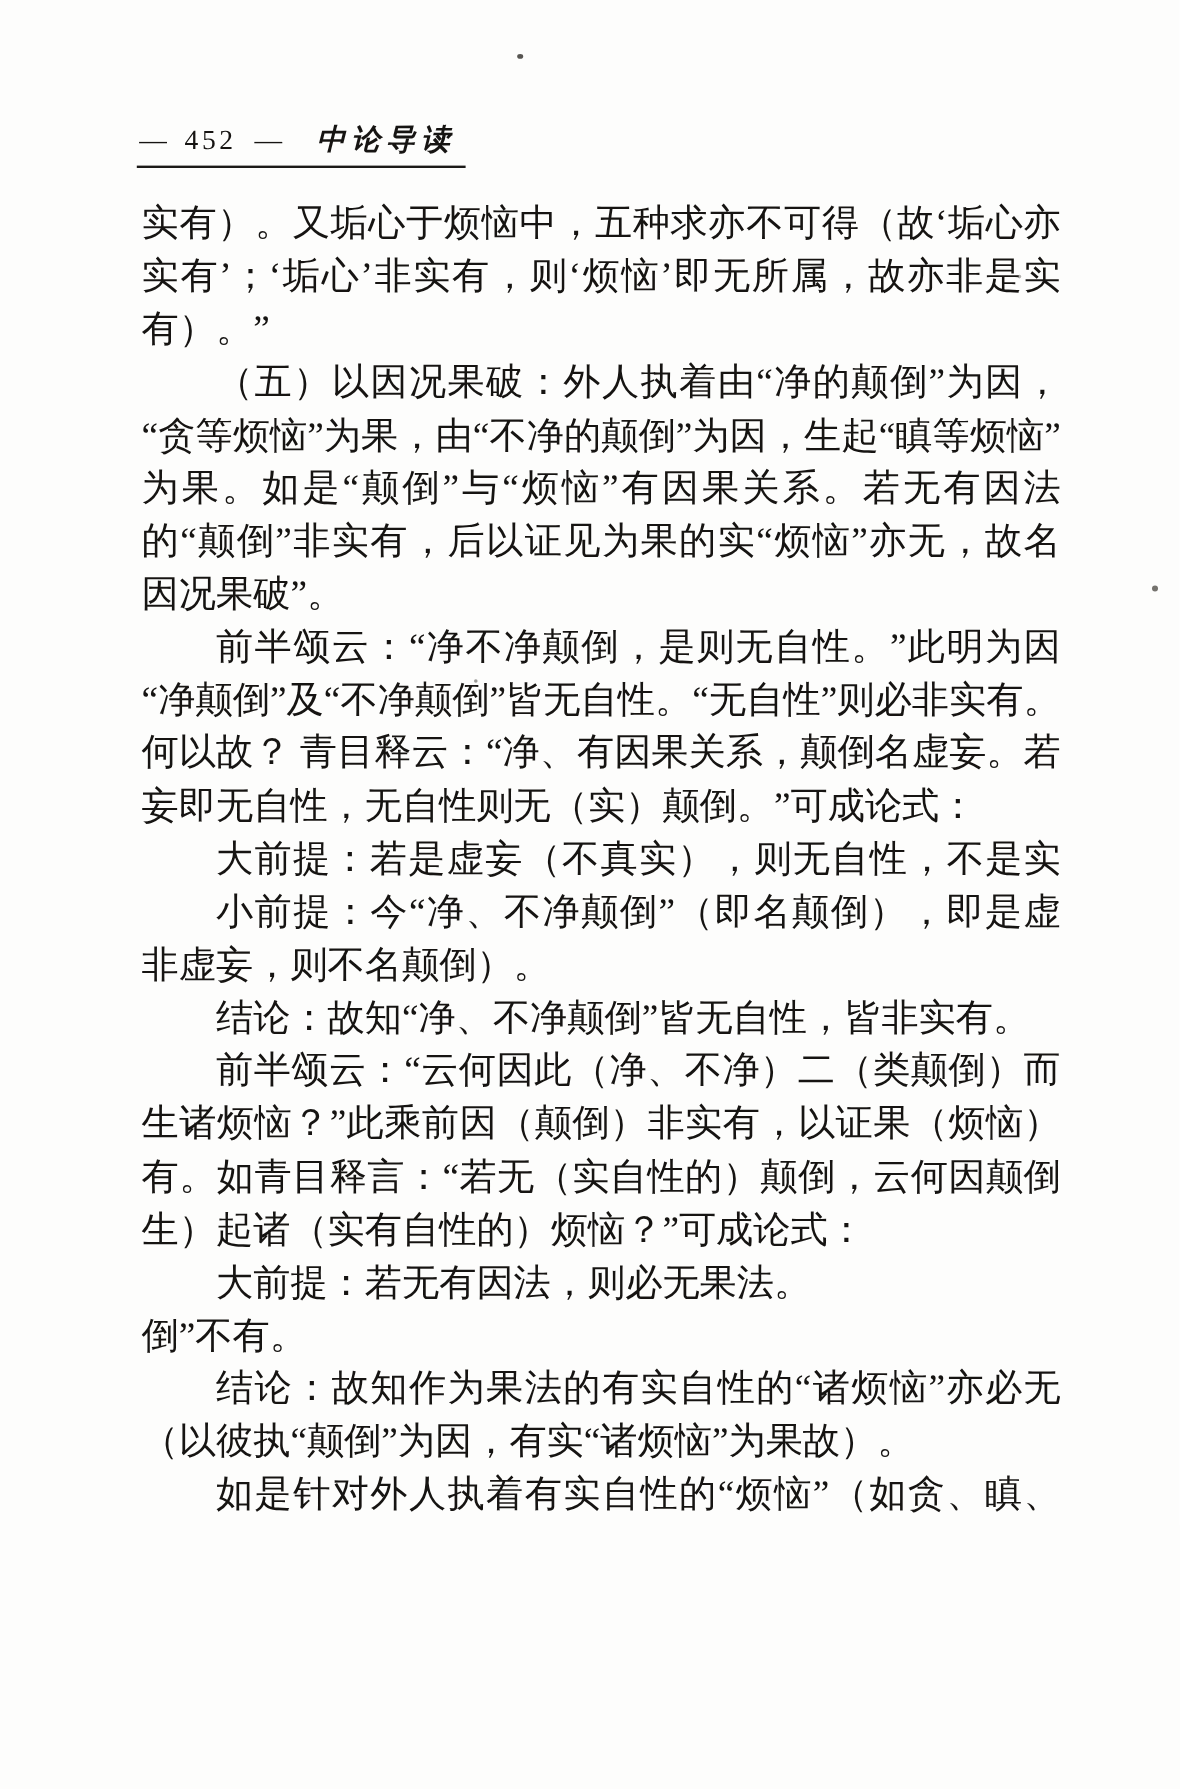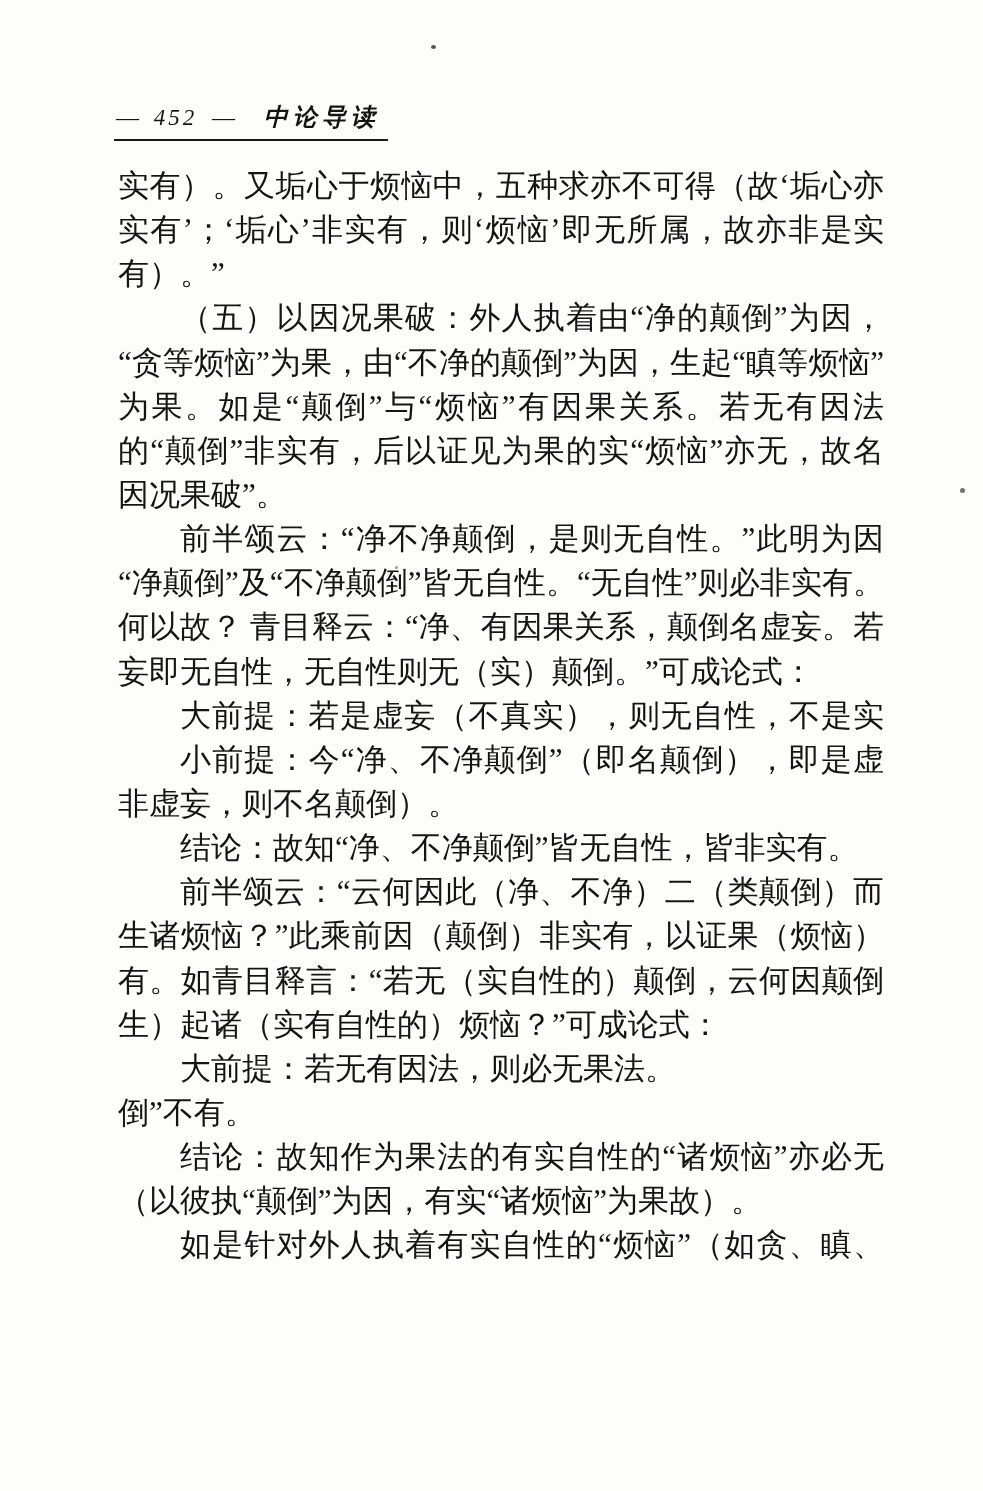--- a/index.html
+++ b/index.html
@@ -28,21 +28,20 @@
     font-size: 23px;
     line-height: 26px;
   }
   .running-head .dash {
     letter-spacing: 0;
     margin: 0 9px 0 0;
   }
   .running-head .pagenum {
     letter-spacing: 3px;
     margin-right: 9px;
-    font-style: italic;
   }
   .running-head .booktitle {
     font-weight: 700;
     letter-spacing: 5px;
     margin-left: 14px;
     font-size: 24px;
     font-style: italic;
   }
   
   .body-text {

